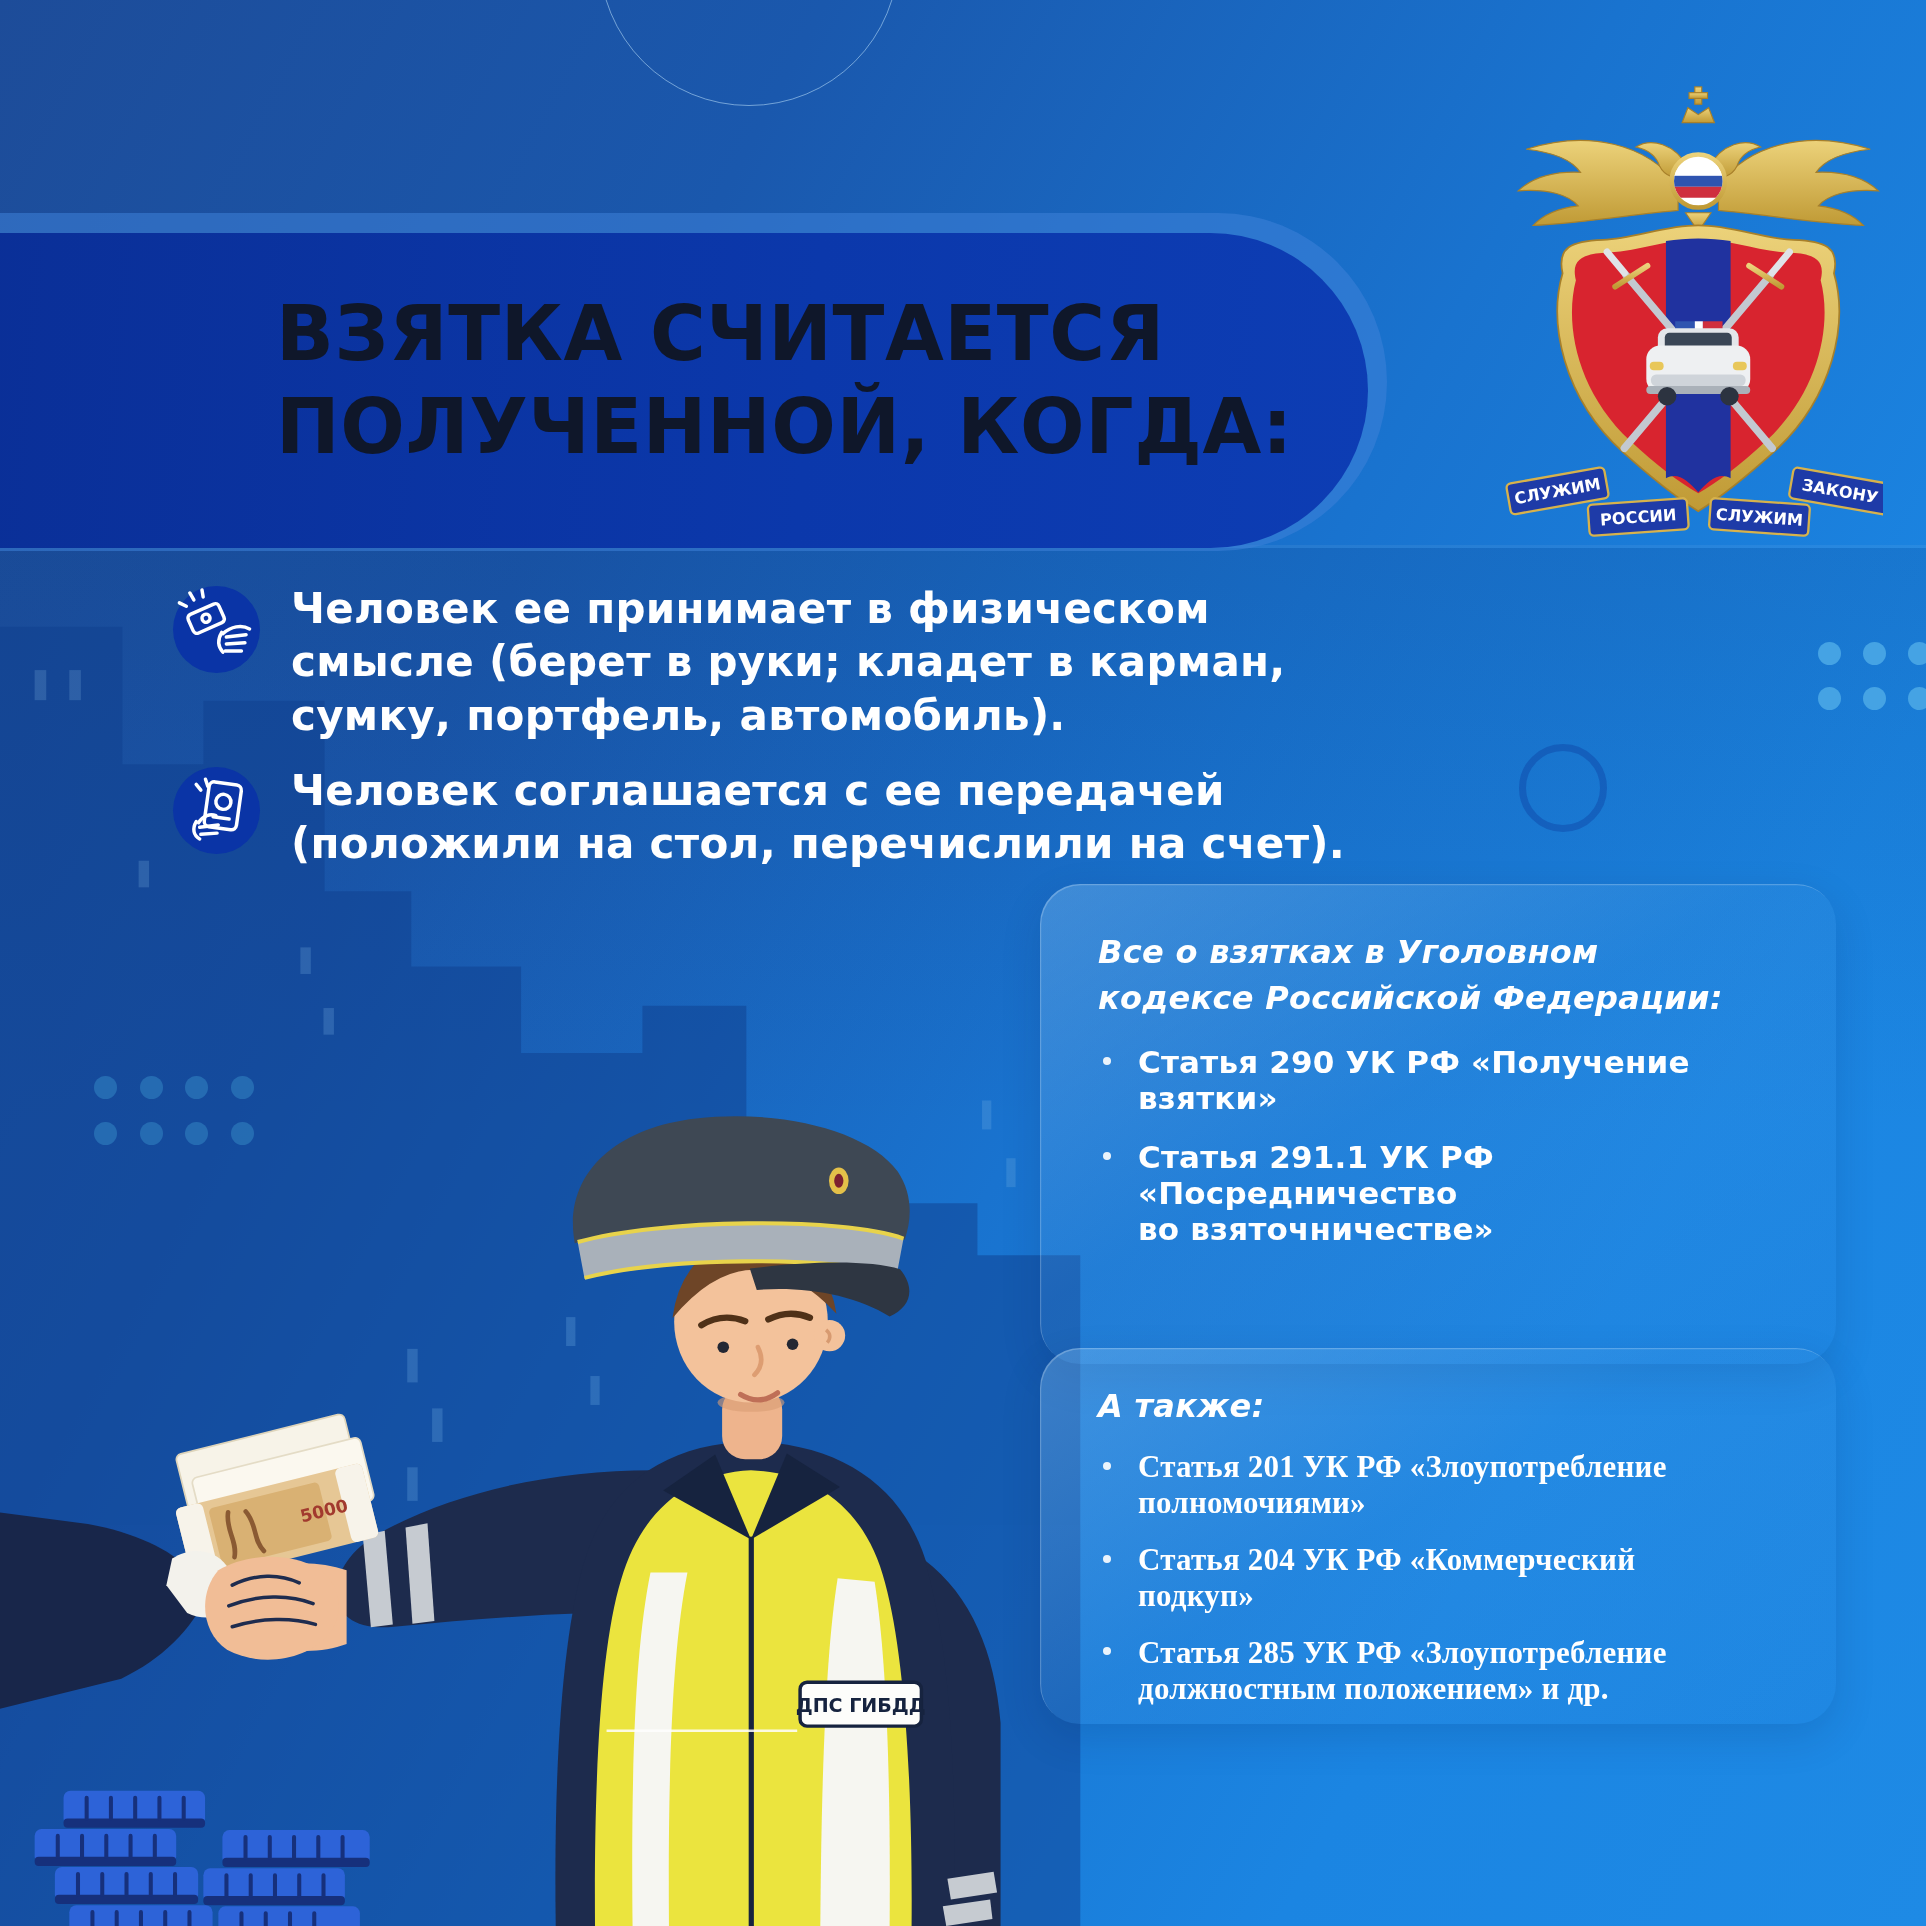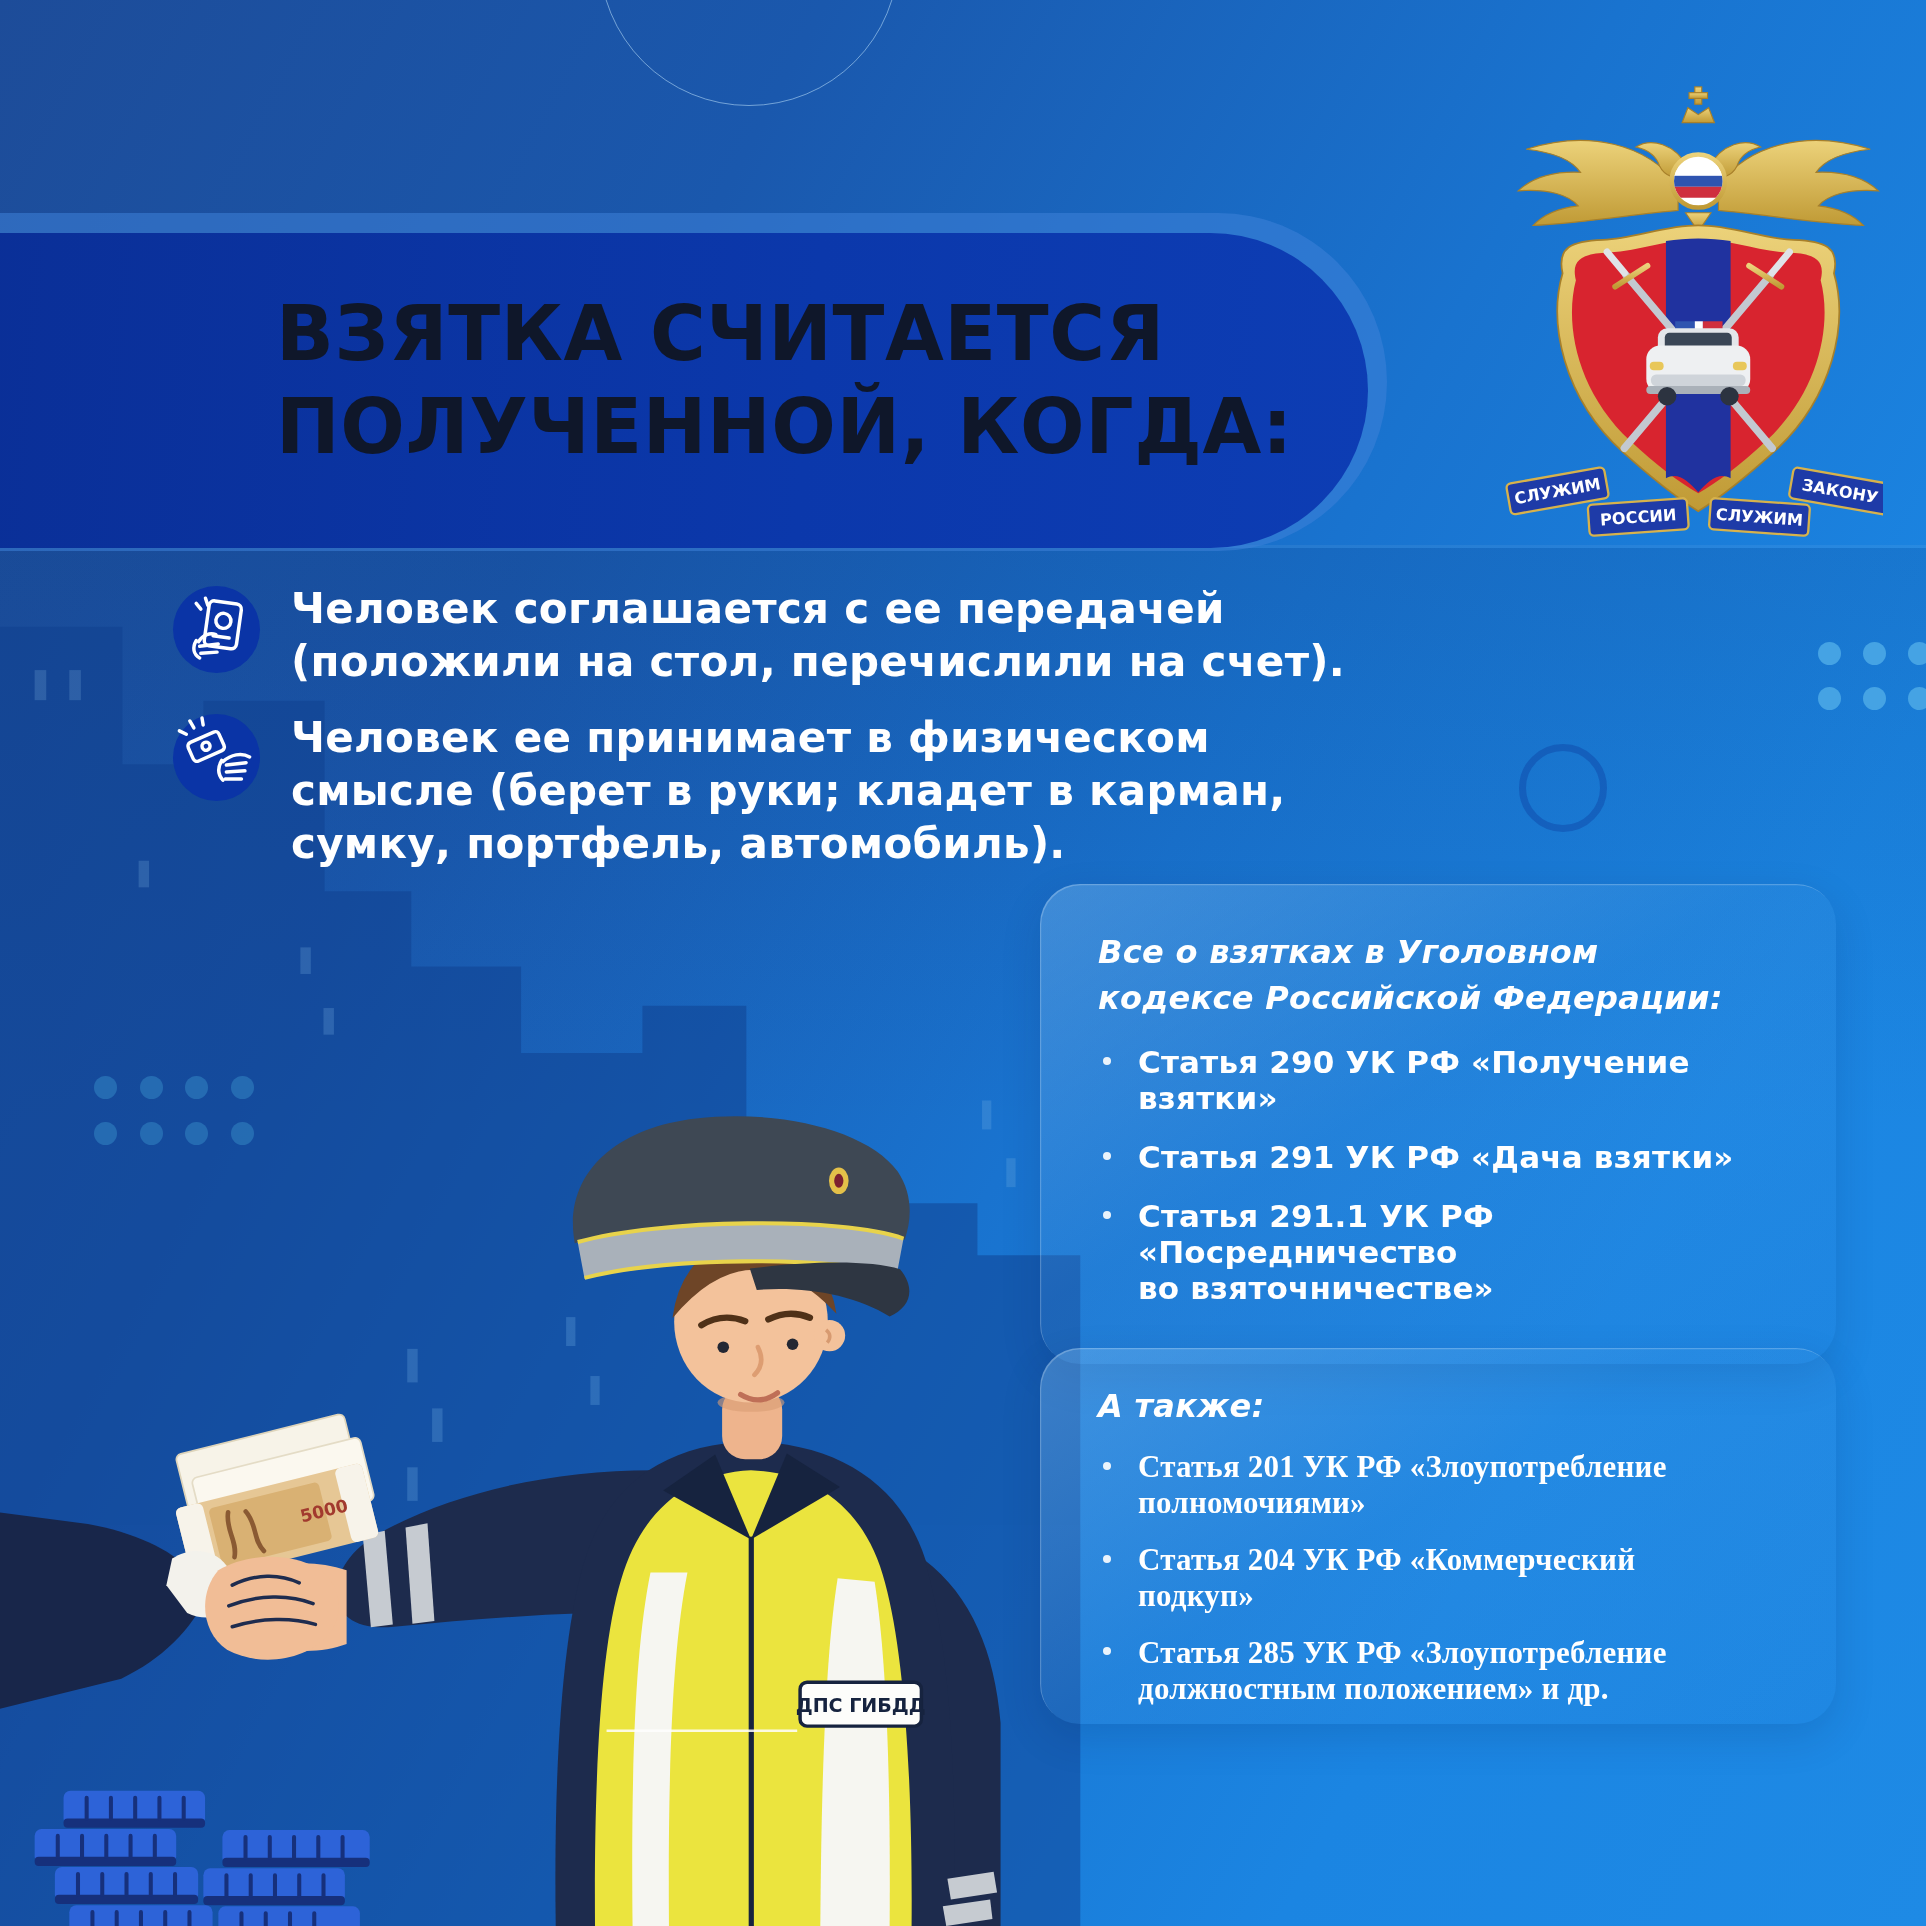--- a/index.html
+++ b/index.html
@@ -285,62 +285,61 @@
       <text x="446" y="777">СЛУЖИМ</text>
     </g>
     <g transform="rotate(10 586 721)">
       <rect x="500" y="695" width="172" height="54" rx="8" fill="#1e3ba8" stroke="#d7b24c" stroke-width="4"></rect>
       <text x="586" y="732">ЗАКОНУ</text>
     </g>
   </g>
 </svg>
 
 <div class="abs bullets z2">
+  <div class="bullet">
+    <div class="bullet-icon">
+      <svg width="87" height="87" viewBox="0 0 150 150" fill="none" stroke="#ffffff" stroke-width="6" stroke-linecap="round" stroke-linejoin="round">
+        <g transform="rotate(-24 56 56)">
+            <rect x="28" y="39" width="58" height="35" rx="7"></rect>
+            <circle cx="57" cy="56" r="7"></circle>
+          </g>
+        <path d="M86,82 C100,70 118,66 132,74"></path>
+        <path d="M92,88 L126,84 M92,100 L124,98 M90,112 L118,112"></path>
+        <path d="M84,80 C77,92 77,104 86,114"></path>
+        <path d="M36,24 L29,12 M52,19 L50,7 M23,35 L11,29"></path>
+      </svg>
+    </div>
+    <div class="bullet-text">Человек ее принимает в физическом
+смысле (берет в руки; кладет в карман,
+сумку, портфель, автомобиль).</div>
+  </div>
   <div class="bullet">
     <div class="bullet-icon">
       <svg width="87" height="87" viewBox="0 0 150 150" fill="none" stroke="#ffffff" stroke-width="6" stroke-linecap="round" stroke-linejoin="round">
         <g transform="rotate(8 86 66)">
             <rect x="58" y="28" width="56" height="78" rx="9"></rect>
             <circle cx="86" cy="60" r="13"></circle>
             <path d="M72,88 L100,88"></path>
           </g>
         <path d="M44,96 C52,84 64,80 74,84"></path>
         <path d="M46,104 L78,100 M48,116 L76,114"></path>
         <path d="M40,94 C33,106 35,118 46,124"></path>
         <path d="M48,40 L40,30 M60,33 L56,21"></path>
       </svg>
     </div>
     <div class="bullet-text">Человек соглашается с ее передачей
 (положили на стол, перечислили на счет).</div>
   </div>
-  <div class="bullet">
-    <div class="bullet-icon">
-      <svg width="87" height="87" viewBox="0 0 150 150" fill="none" stroke="#ffffff" stroke-width="6" stroke-linecap="round" stroke-linejoin="round">
-        <g transform="rotate(-24 56 56)">
-            <rect x="28" y="39" width="58" height="35" rx="7"></rect>
-            <circle cx="57" cy="56" r="7"></circle>
-          </g>
-        <path d="M86,82 C100,70 118,66 132,74"></path>
-        <path d="M92,88 L126,84 M92,100 L124,98 M90,112 L118,112"></path>
-        <path d="M84,80 C77,92 77,104 86,114"></path>
-        <path d="M36,24 L29,12 M52,19 L50,7 M23,35 L11,29"></path>
-      </svg>
-    </div>
-    <div class="bullet-text">Человек ее принимает в физическом
-смысле (берет в руки; кладет в карман,
-сумку, портфель, автомобиль).</div>
-  </div>
 </div>
 
 <div class="abs card card-1 z3">
   <p class="card-header">Все о взятках в Уголовном
 кодексе Российской Федерации:</p>
   <ul class="card-list">
     <li>Статья 290 УК РФ «Получение взятки»</li>
-    <li>Статья 291 УК РФ «Дача взятки»</li>
     <li>Статья 291.1 УК РФ «Посредничество
 во взяточничестве»</li>
   </ul>
 </div>
 
 <div class="abs card card-2 z3">
   <p class="card-header">А также:</p>
   <ul class="card-list">
     <li>Статья 201 УК РФ «Злоупотребление
 полномочиями»</li>

